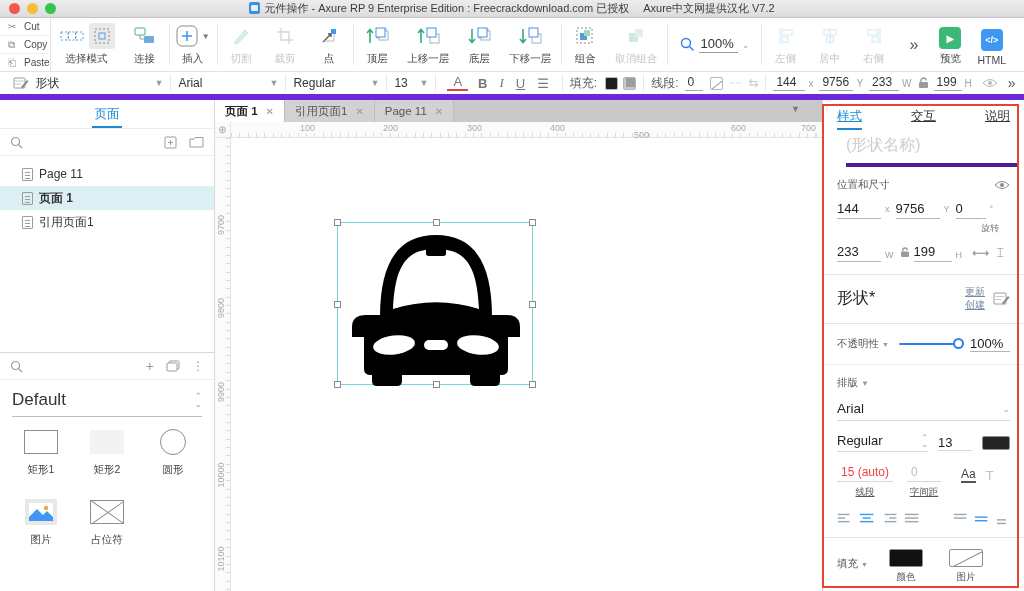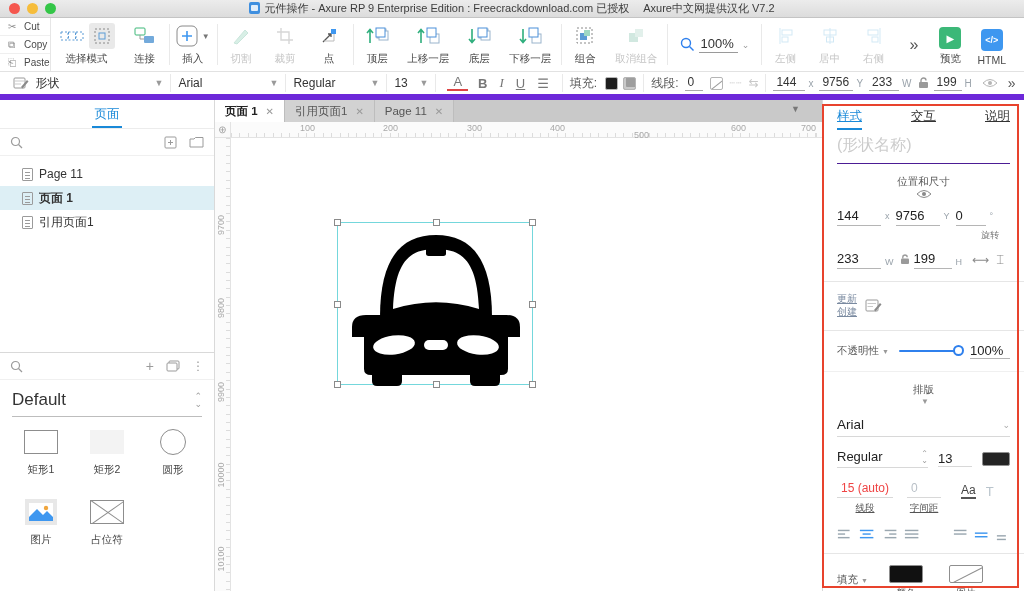--- a/index.html
+++ b/index.html
@@ -107,23 +107,23 @@
   .carsvg { position:absolute; left:0; top:0; }
 
   
   .inspector { position:absolute; left:822px; top:100px; width:202px; height:491px; background:#fff; border-left:1px solid #d9d9d9; overflow:hidden; }
   .red-annotation { position:absolute; left:822px; top:104px; width:197px; height:484px; border:2px solid #e8432d; pointer-events:none; z-index:50; }
   .itabs { display:flex; height:32px; align-items:center; padding:0 14px; justify-content:space-between; }
   .itab { font-size:12.5px; color:#333; position:relative; line-height:32px;text-decoration:underline; }
   .itab.active { color:#1989d8; }
   .itab.active::after { content:""; position:absolute; left:0; right:0; bottom:2px; height:2px; background:#1989d8; }
   .ibody { padding:0 14px; }
-  .shapename { width:100%; border:none; outline:none; border-bottom:1px solid #4c1d95; font-size:16px; color:#444; padding:4px 0 9px; font-family:inherit;}
+  .shapename { width:100%; border:none; outline:none; border-bottom:4px solid #4c1d95; font-size:16px; color:#444; padding:4px 0 9px; font-family:inherit;margin-left:9px;}
   .shapename::placeholder { color:#ccc; }
-  .seclabel { font-size:10.5px; color:#555; margin-top:11px; display:flex; align-items:center;flex-direction:column; }
+  .seclabel { font-size:10.5px; color:#555; margin-top:11px; display:flex; align-items:center; }
   .seclabel .caret { font-size:8px; color:#999; margin-left:3px; }
   .posrow { display:flex; align-items:flex-start; margin-top:9px; }
   .numfield { border:none; outline:none; border-bottom:1px solid #b5b5b5; width:44px; font-size:13px; color:#222; padding-bottom:2px; font-family:inherit;}
   .numfield.small { width:30px; }
   .iunit { font-size:9px; color:#9aa3ab; margin:3px 6px 0 4px; }
   .sublbl { font-size:9px; color:#777; margin-top:3px; }
   .ihr { border-top:1px solid #e6e6e6; margin:12px -14px 0; }
   .shaperow { display:flex; align-items:center; margin-top:10px; }
   .shapetitle { font-size:16px; color:#222; flex:1; }
   .linkstack { display:flex; flex-direction:column; align-items:flex-end; margin-right:8px; }
@@ -644,20 +644,21 @@
           <path d="M2.8 4.5 V3.2 A2.2 2.2 0 0 1 7.2 3.2" fill="none" stroke="#9a9a9a" stroke-width="1.3"></path>
         </svg>
       <input class="numfield" style="width: 38px;" value="199">
         <span class="iunit">H</span>
       <span style="color:#8a8a8a;font-size:12px;margin-left:4px;">⟷</span>
       <span style="color:#8a8a8a;font-size:13px;margin-left:7px;">⌶</span>
     </div>
 
     <div class="ihr"></div>
     <div class="shaperow">
+      <span class="shapetitle">形状*</span>
       <span class="linkstack">
         <span class="minilink">更新</span>
         <span class="minilink">创建</span>
       </span>
       <svg width="17" height="15" viewBox="0 0 17 15">
           <rect x="1" y="2" width="12" height="11" rx="1" fill="none" stroke="#9a9a9a"></rect>
           <path d="M2.5 5.5 H11 M2.5 8.5 H8" stroke="#c9c9c9"></path>
           <path d="M9 12 L15 5 L16.5 6.5 L10.5 13.5 Z" fill="#8a8a8a"></path>
         </svg>
     </div>

